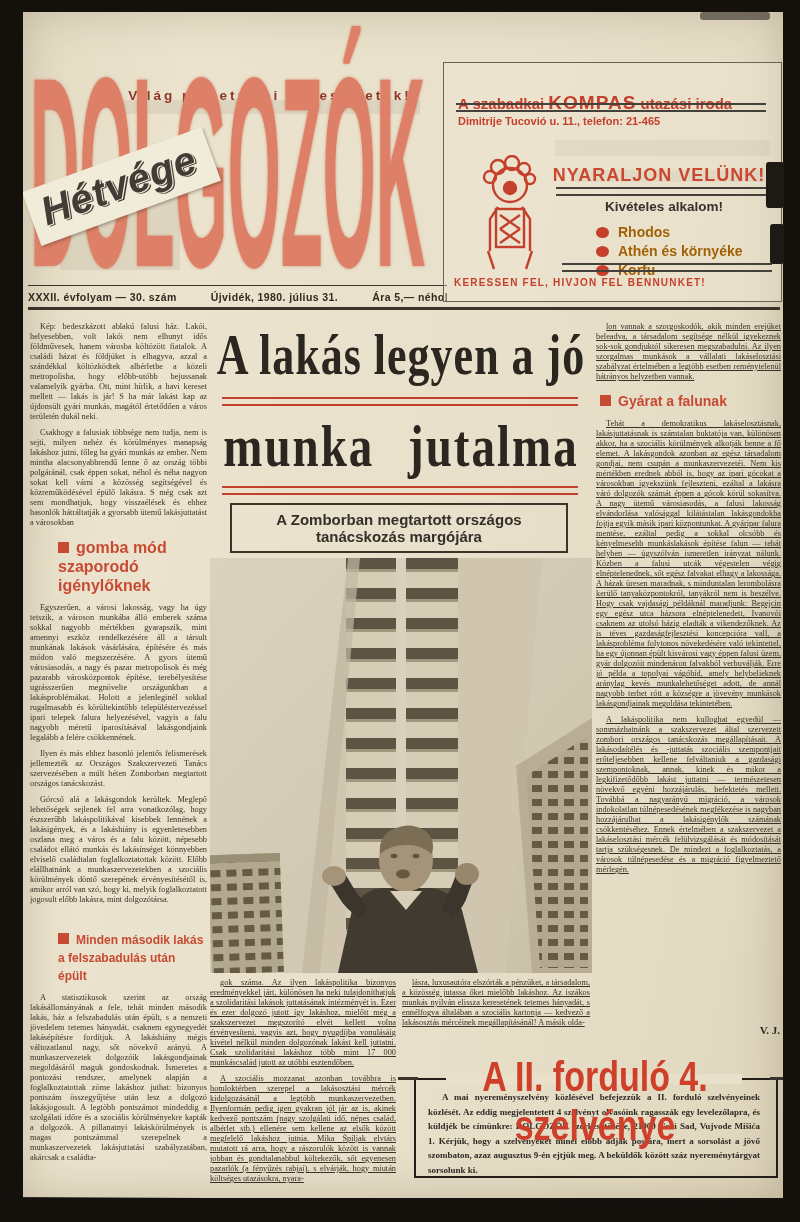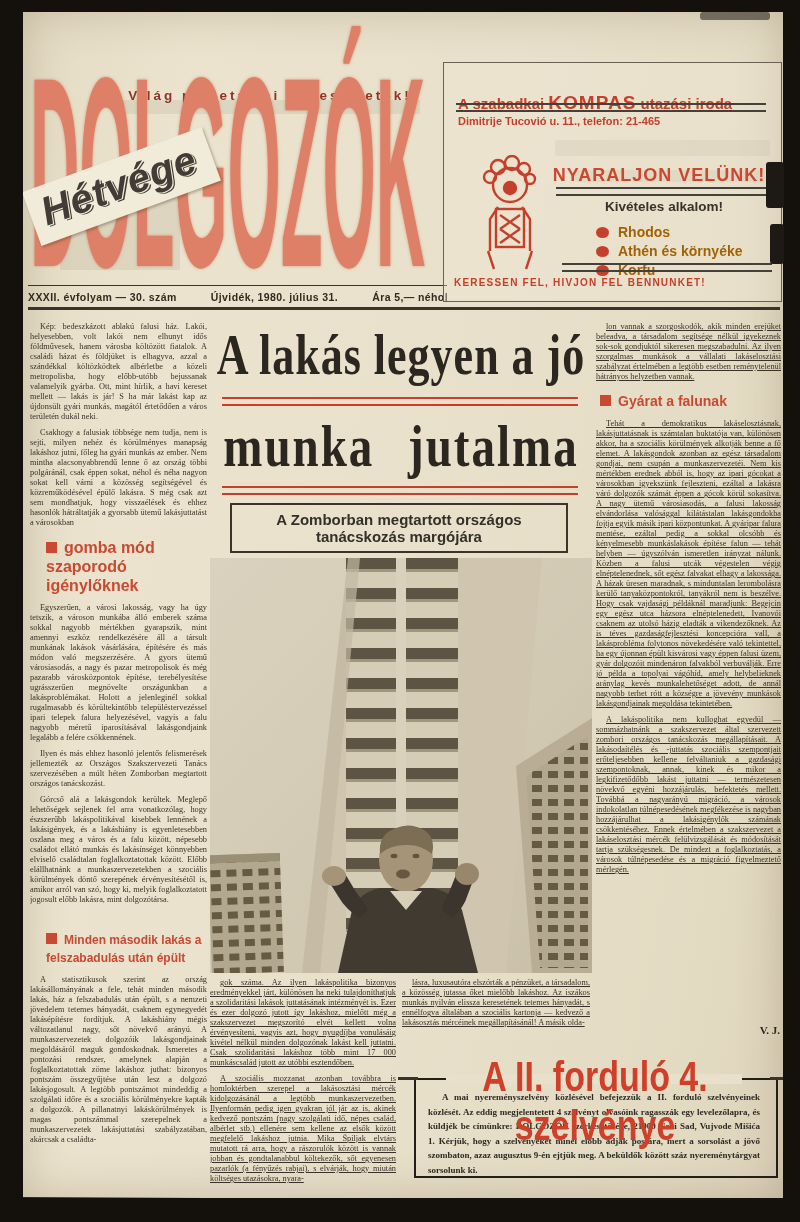--- a/index.html
+++ b/index.html
@@ -48,21 +48,21 @@
               display:flex;align-items:center;justify-content:center;text-align:center;
               font:bold 15px "Liberation Sans",sans-serif;color:#33302a;padding:10px 14px;box-sizing:border-box;}
   
   .col{color:#3a3128;text-align:justify;overflow:hidden;}
   .col p{margin:0 0 6px 0;text-indent:10px;font:8.3px/10px "Liberation Serif",serif;}
   .leftcol{left:30px;top:322px;width:177px;height:870px;}
   .rightcol{left:596px;top:322px;width:185px;height:700px;}
   .rightcol p,.midA p,.midB p{font:8.3px/10px "Liberation Serif",serif;text-decoration:underline;}
   .midA{left:210px;top:978px;width:186px;height:214px;}
   .midB{left:402px;top:978px;width:188px;height:128px;}
-  .sechead{font:bold 16px/19px "Liberation Sans",sans-serif;color:#c84a33;margin:10px 0 8px 16px;text-align:left;}
+  .sechead{font:bold 16px/19px "Liberation Sans",sans-serif;color:#c84a33;margin:10px 0 8px 28px;text-align:left;}
   .sqbullet{display:inline-block;width:11px;height:11px;background:#c84a33;margin-right:7px;}
   .byline{left:700px;top:1024px;width:80px;text-align:right;font:bold 11px "Liberation Serif",serif;color:#2e2a24;}
   
   .contest-title{left:400px;top:1052px;width:390px;text-align:center;z-index:3;
                  font:bold 34px "Liberation Sans",sans-serif;color:#cf402a;transform:scaleY(1.25);
                  transform-origin:center top;letter-spacing:0;}
   .contest-box{left:414px;top:1078px;width:360px;height:96px;border:2px solid #231e18;z-index:1;}
   .contest-gap{left:446px;top:1074px;width:296px;height:10px;background:#e8e0ca;z-index:2;}
   .contest-body{position:absolute;left:12px;top:10px;width:332px;
                 font:bold 9px/14.5px "Liberation Serif",serif;color:#2e2a24;text-align:justify;text-indent:14px;}

